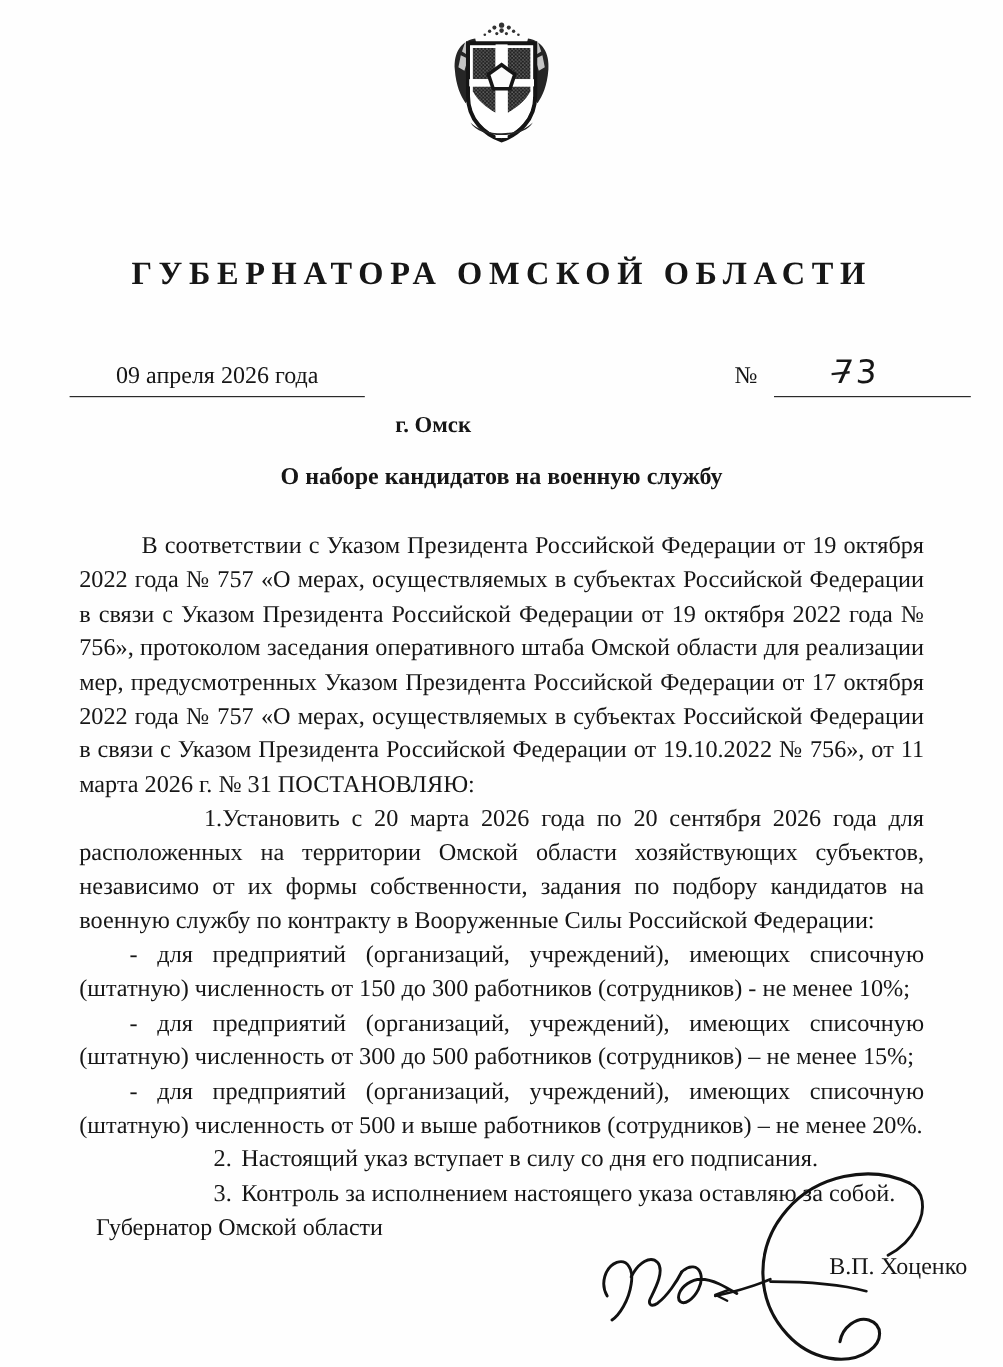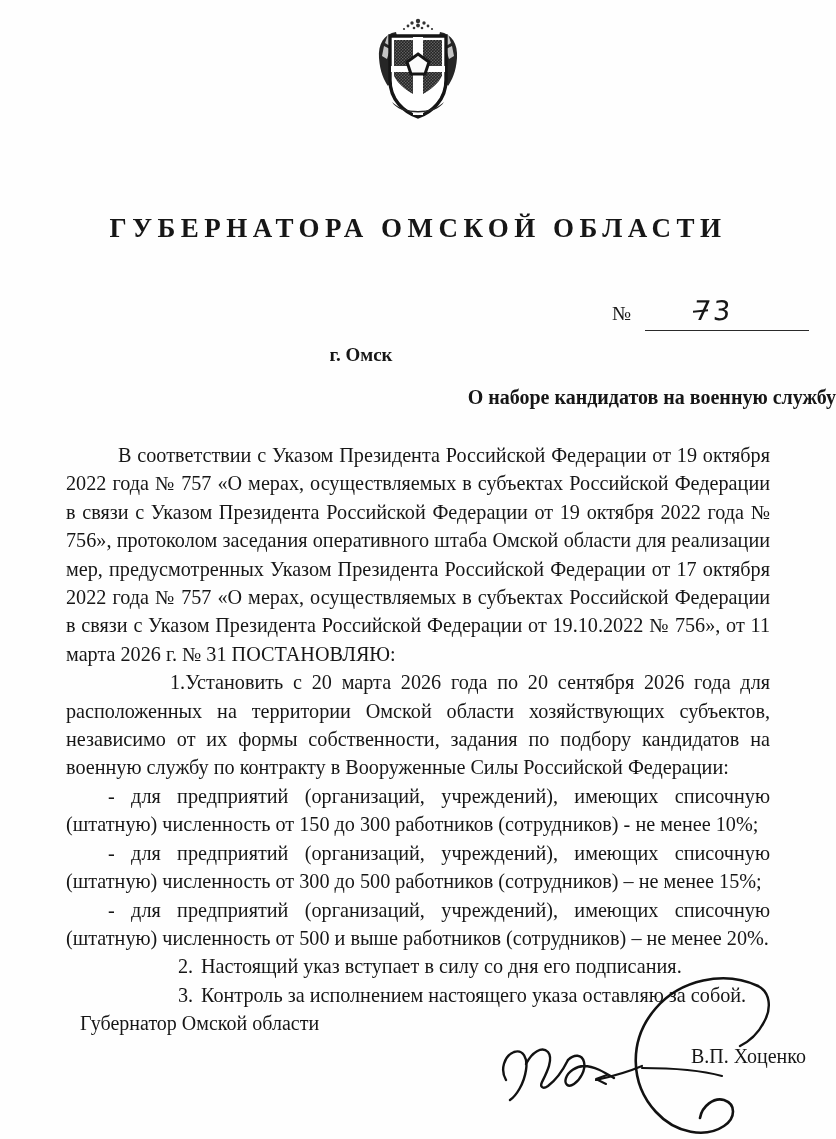--- a/index.html
+++ b/index.html
@@ -129,21 +129,21 @@
     text-align: center;
     font-size: 19px;
     font-weight: 700;
   }
 
   .subject {
     position: absolute;
     left: 0;
     top: 386px;
     width: 836px;
-    text-align: right;
+    text-align: center;
     font-size: 20px;
     font-weight: 700;
   }
 
   
   .body-block {
     position: absolute;
     left: 66px;
     top: 441px;
     width: 704px;
@@ -255,20 +255,21 @@
 
       <path d="M52 38 L63 46 L59 58 L45 58 L41 46 Z" fill="#f0f0f0" stroke="#1f1f1f" stroke-width="3"></path>
 
       <path d="M26 86 C38 98 66 98 78 86 C70 100 34 100 26 86 Z" fill="#2e2e2e"></path>
     </svg>
   </div>
 
   <div class="title-gubernator">ГУБЕРНАТОРА ОМСКОЙ ОБЛАСТИ</div>
 
   <div class="meta-row">
+    <div class="date-field">09 апреля 2026 года</div>
     <div class="num-label">
       <span>№</span>
     </div>
     <div class="num-field">
       <span class="num-hand"><span class="seven">7</span>3</span>
     </div>
   </div>
 
   <div class="city">г. Омск</div>
   <div class="subject">О наборе кандидатов на военную службу</div>

